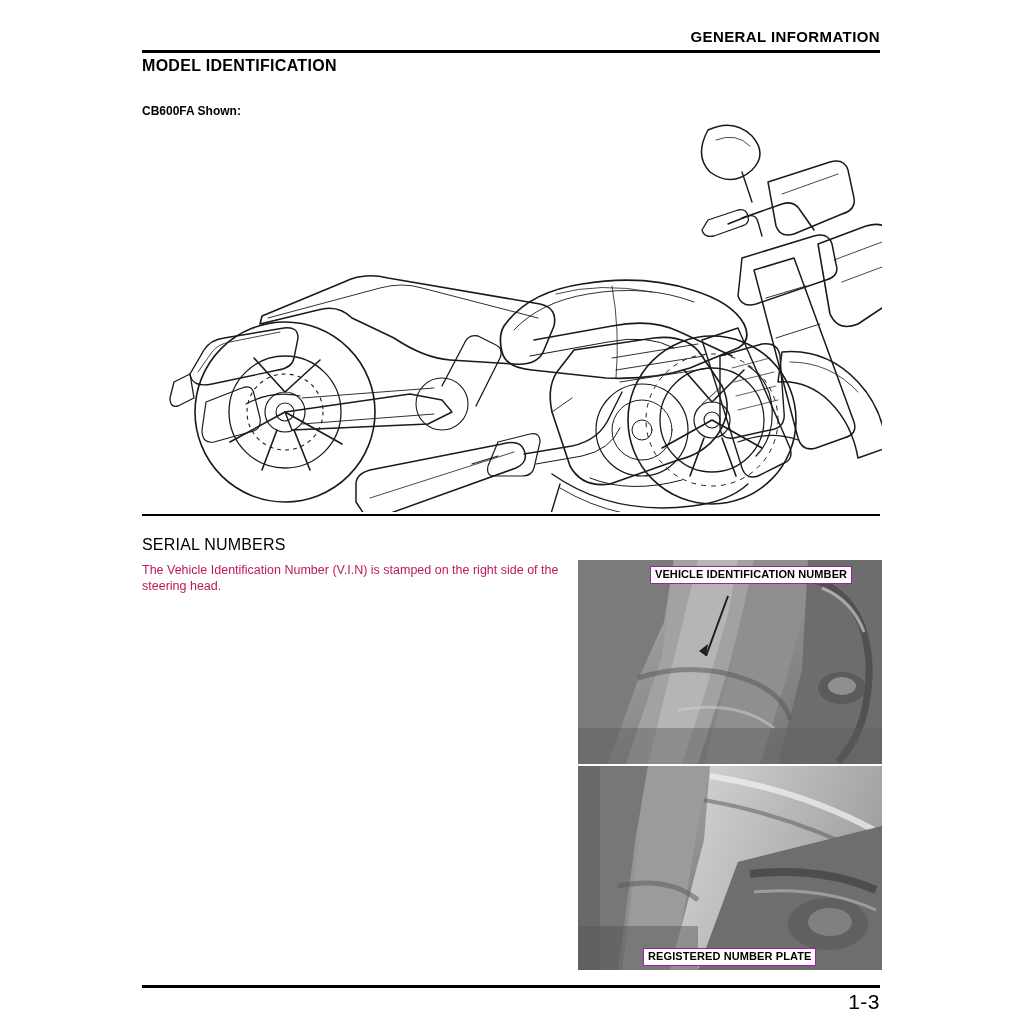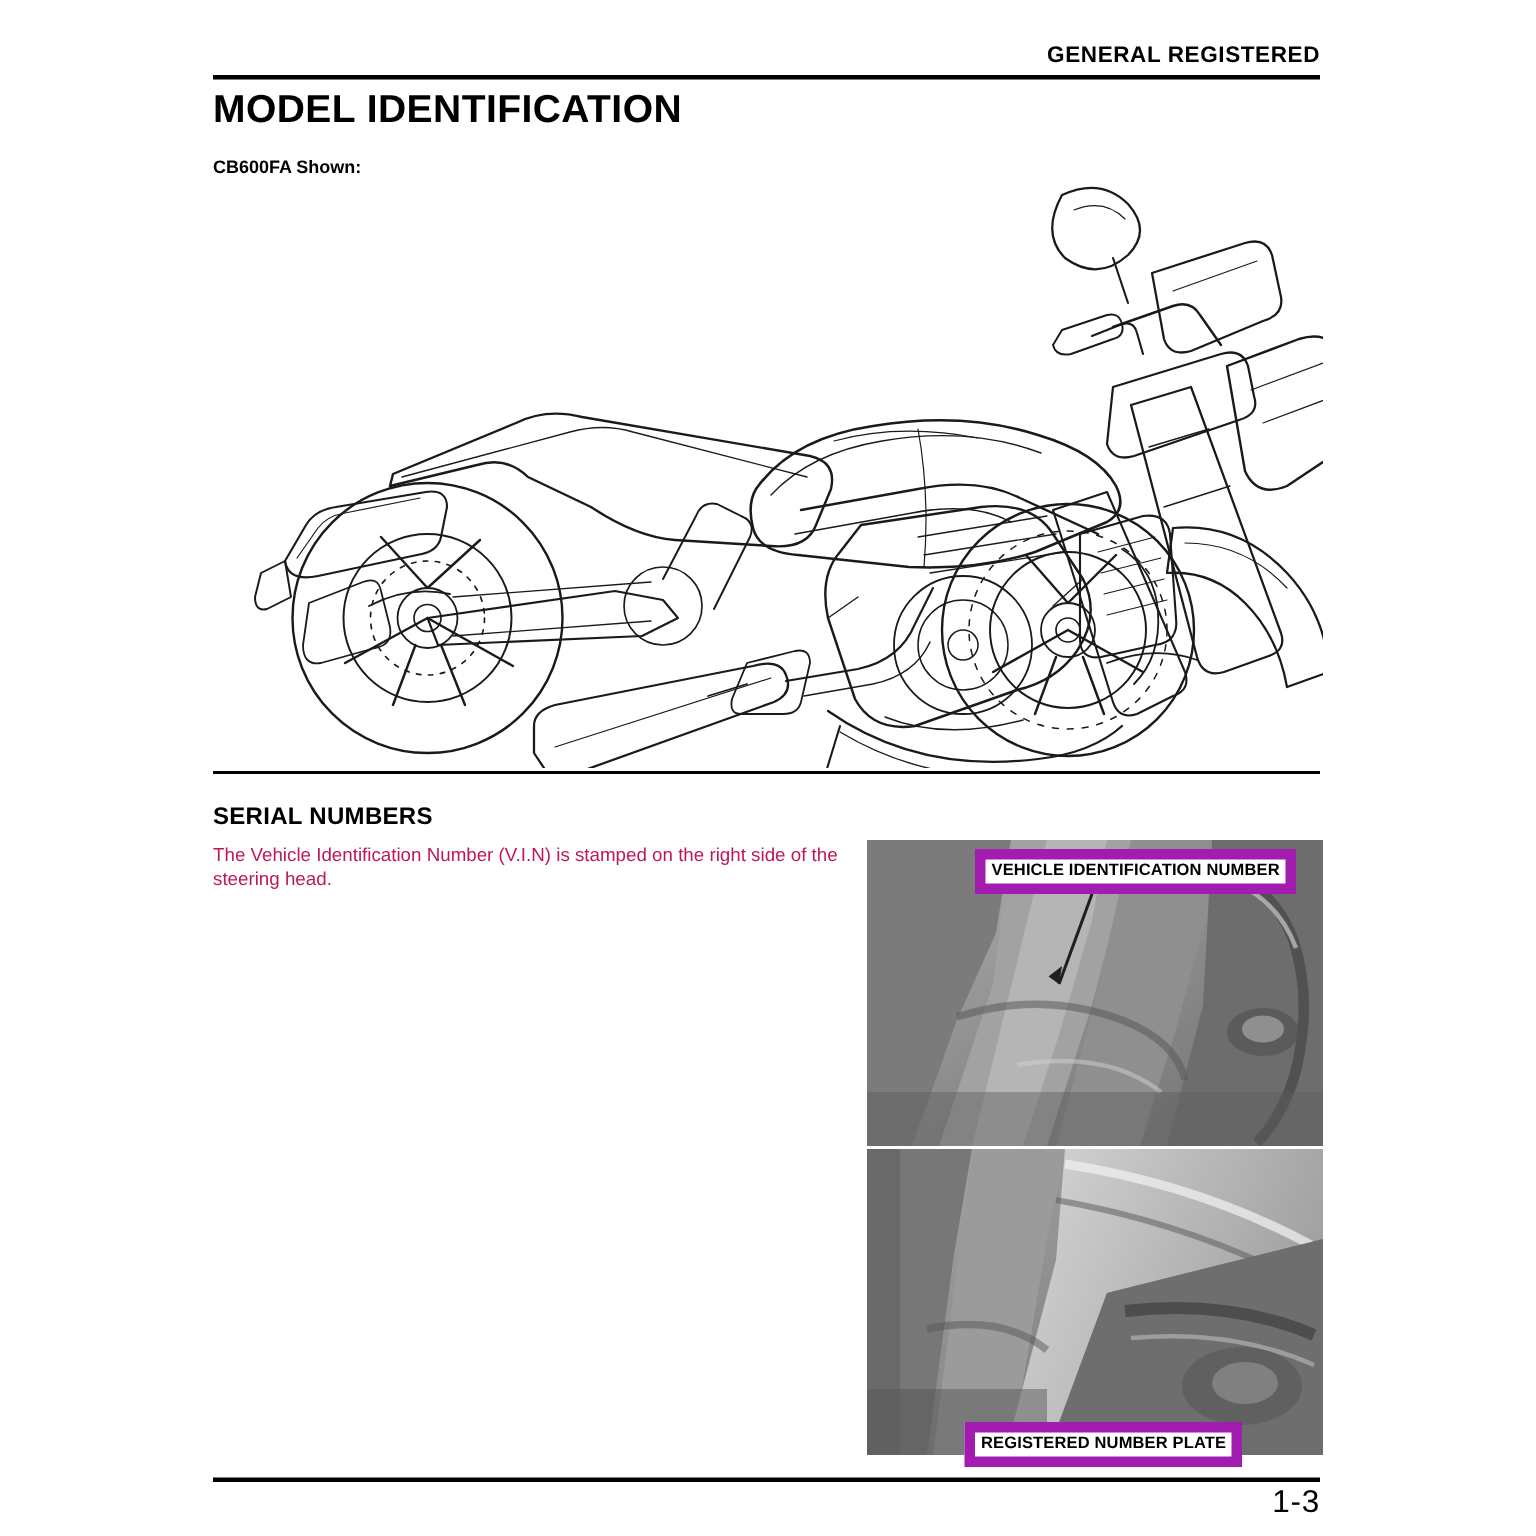--- a/index.html
+++ b/index.html
@@ -37,21 +37,21 @@
     right: 144px;
     top: 50px;
     height: 3px;
     background: #000;
   }
 
   .page-title {
     position: absolute;
     left: 142px;
     top: 57px;
-    font-size: 26px;
+    font-size: 16px;
     font-weight: bold;
     letter-spacing: 0.3px;
   }
   .subtitle {
     position: absolute;
     left: 142px;
     top: 104px;
     font-size: 12px;
     font-weight: bold;
   }
@@ -74,21 +74,21 @@
     top: 514px;
     height: 2px;
     background: #000;
   }
 
   .section-head {
     position: absolute;
     left: 142px;
     top: 536px;
     font-size: 16px;
-    font-weight: bold;
+    font-weight: normal;
     letter-spacing: 0.2px;
   }
 
   .para-vin {
     position: absolute;
     left: 142px;
     top: 562px;
     width: 430px;
     font-size: 12.5px;
     line-height: 1.28;
@@ -120,21 +120,21 @@
     left: 578px;
     top: 766px;
     width: 304px;
     height: 204px;
   }
   .photo svg { display: block; width: 100%; height: 100%; }
 
   .callout {
     position: absolute;
     background: #fff;
-    border: 7px solid #a21caf;
+    border: 1px solid #a21caf;
     font-size: 11px;
     font-weight: bold;
     letter-spacing: 0.1px;
     padding: 1px 4px 2px 4px;
     white-space: nowrap;
     line-height: 1.15;
   }
   .callout-vin {
     left: 650px;
     top: 566px;
@@ -160,21 +160,21 @@
     font-size: 21px;
     font-weight: normal;
     letter-spacing: 0.5px;
   }
 </style>
 </head>
 <body>
 
 <div class="page">
 
-  <div class="running-head">GENERAL REGISTERED</div>
+  <div class="running-head">GENERAL INFORMATION</div>
   <div class="rule-top"></div>
 
   <div class="page-title">MODEL IDENTIFICATION</div>
   <div class="subtitle">CB600FA Shown:</div>
 
   <div class="bike-figure">
     <svg viewBox="0 0 740 400" xmlns="http://www.w3.org/2000/svg">
       <g fill="none" stroke="#1a1a1a" stroke-width="1.6" stroke-linejoin="round" stroke-linecap="round">
 
         <circle cx="143" cy="300" r="90"></circle>

